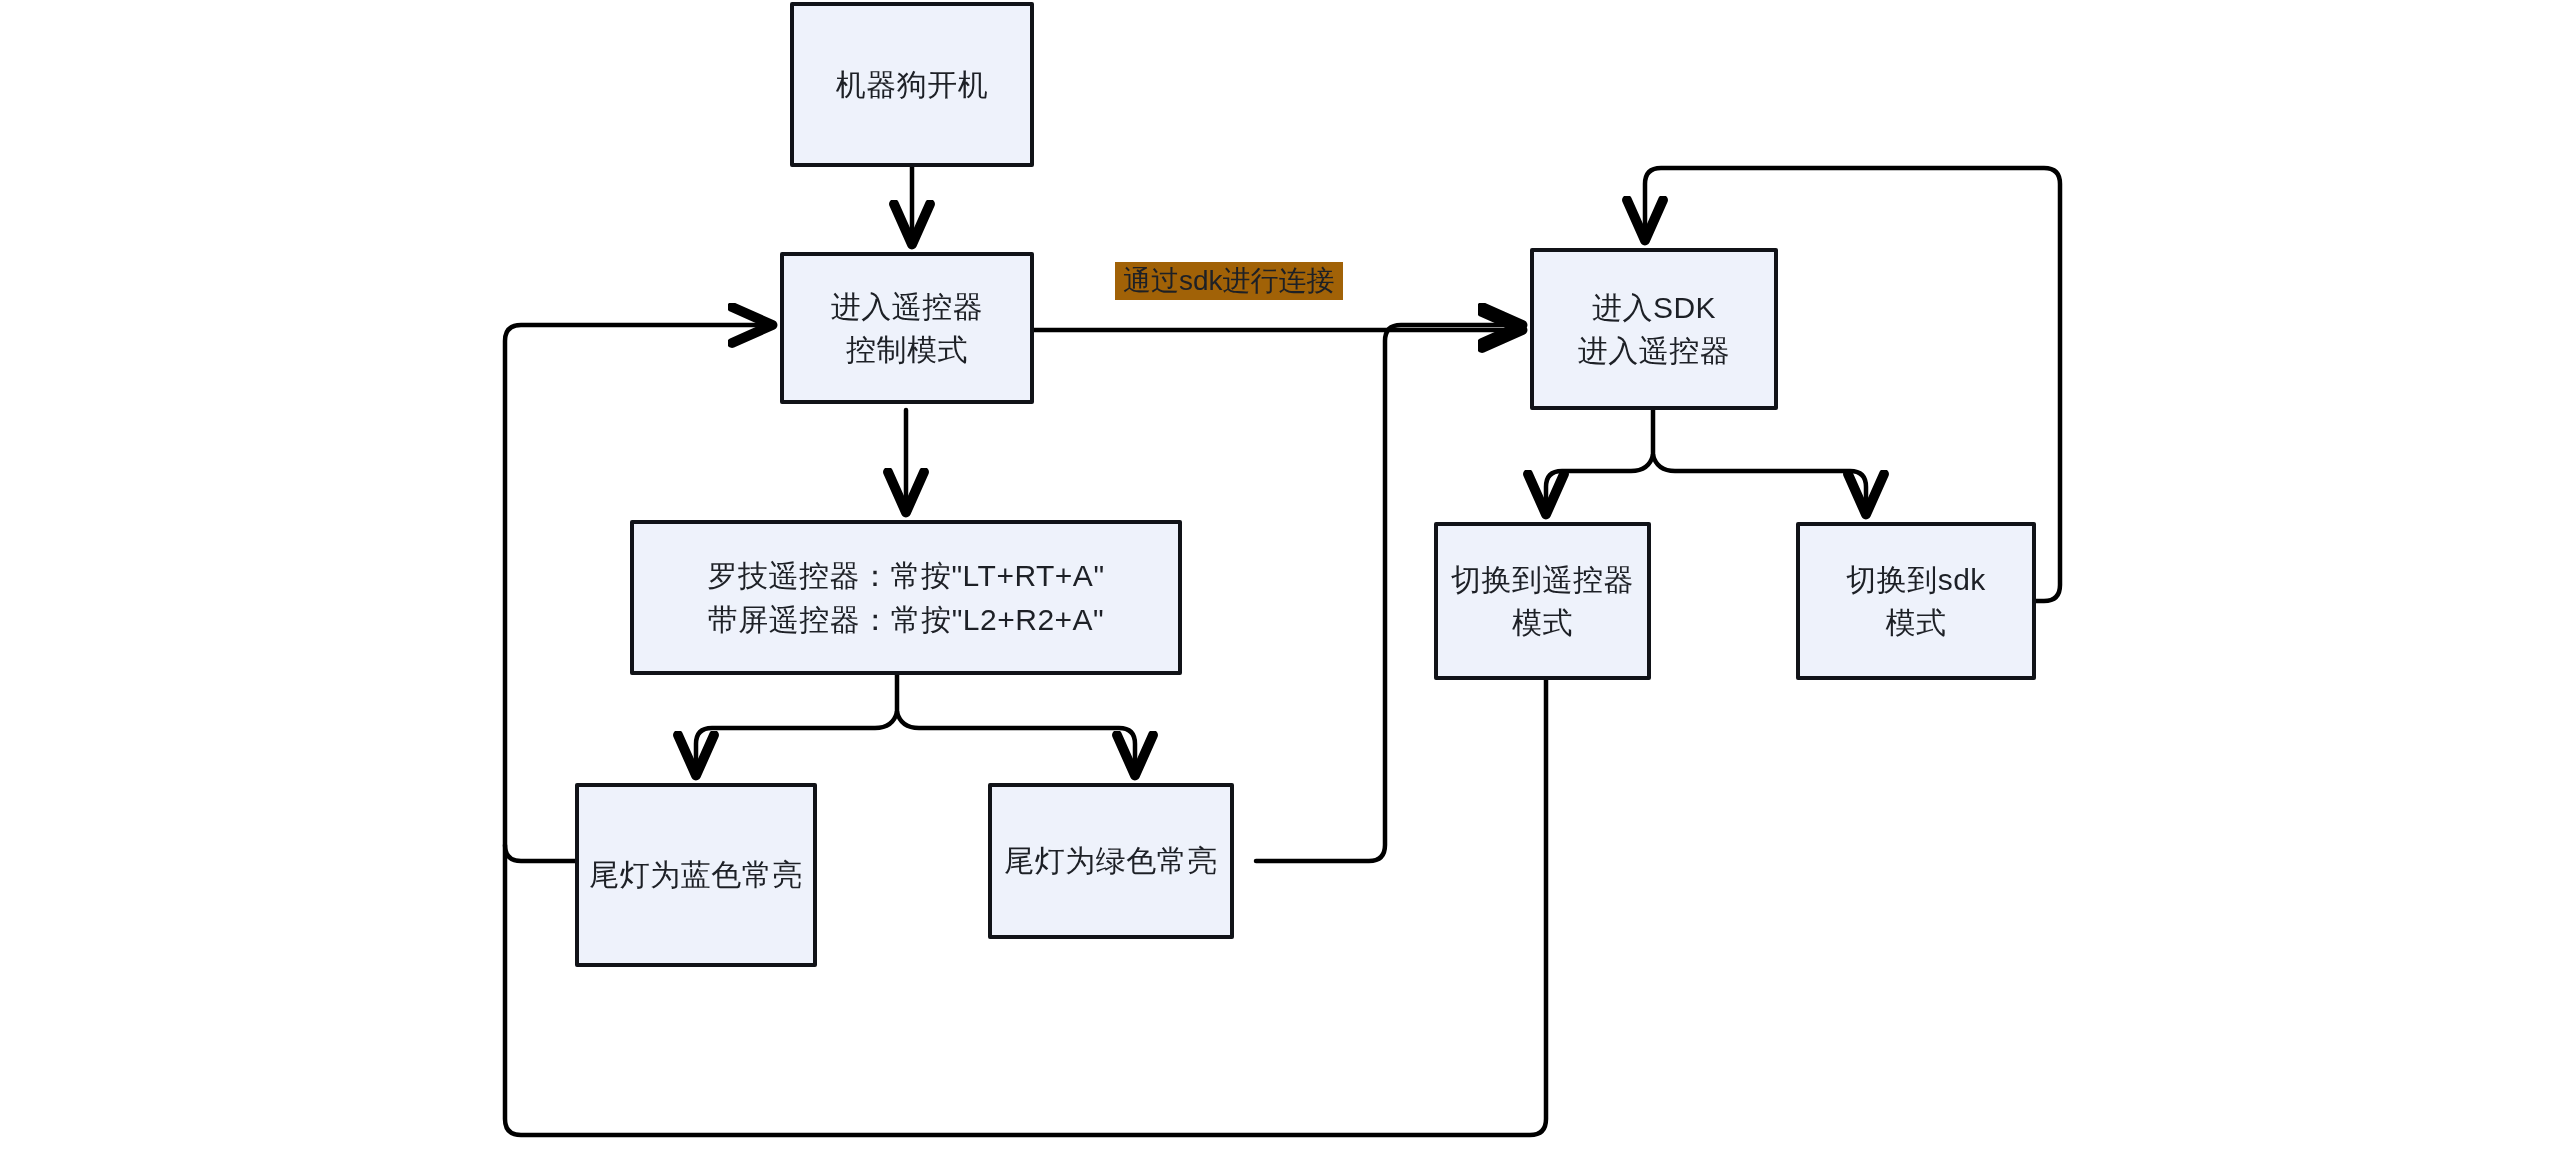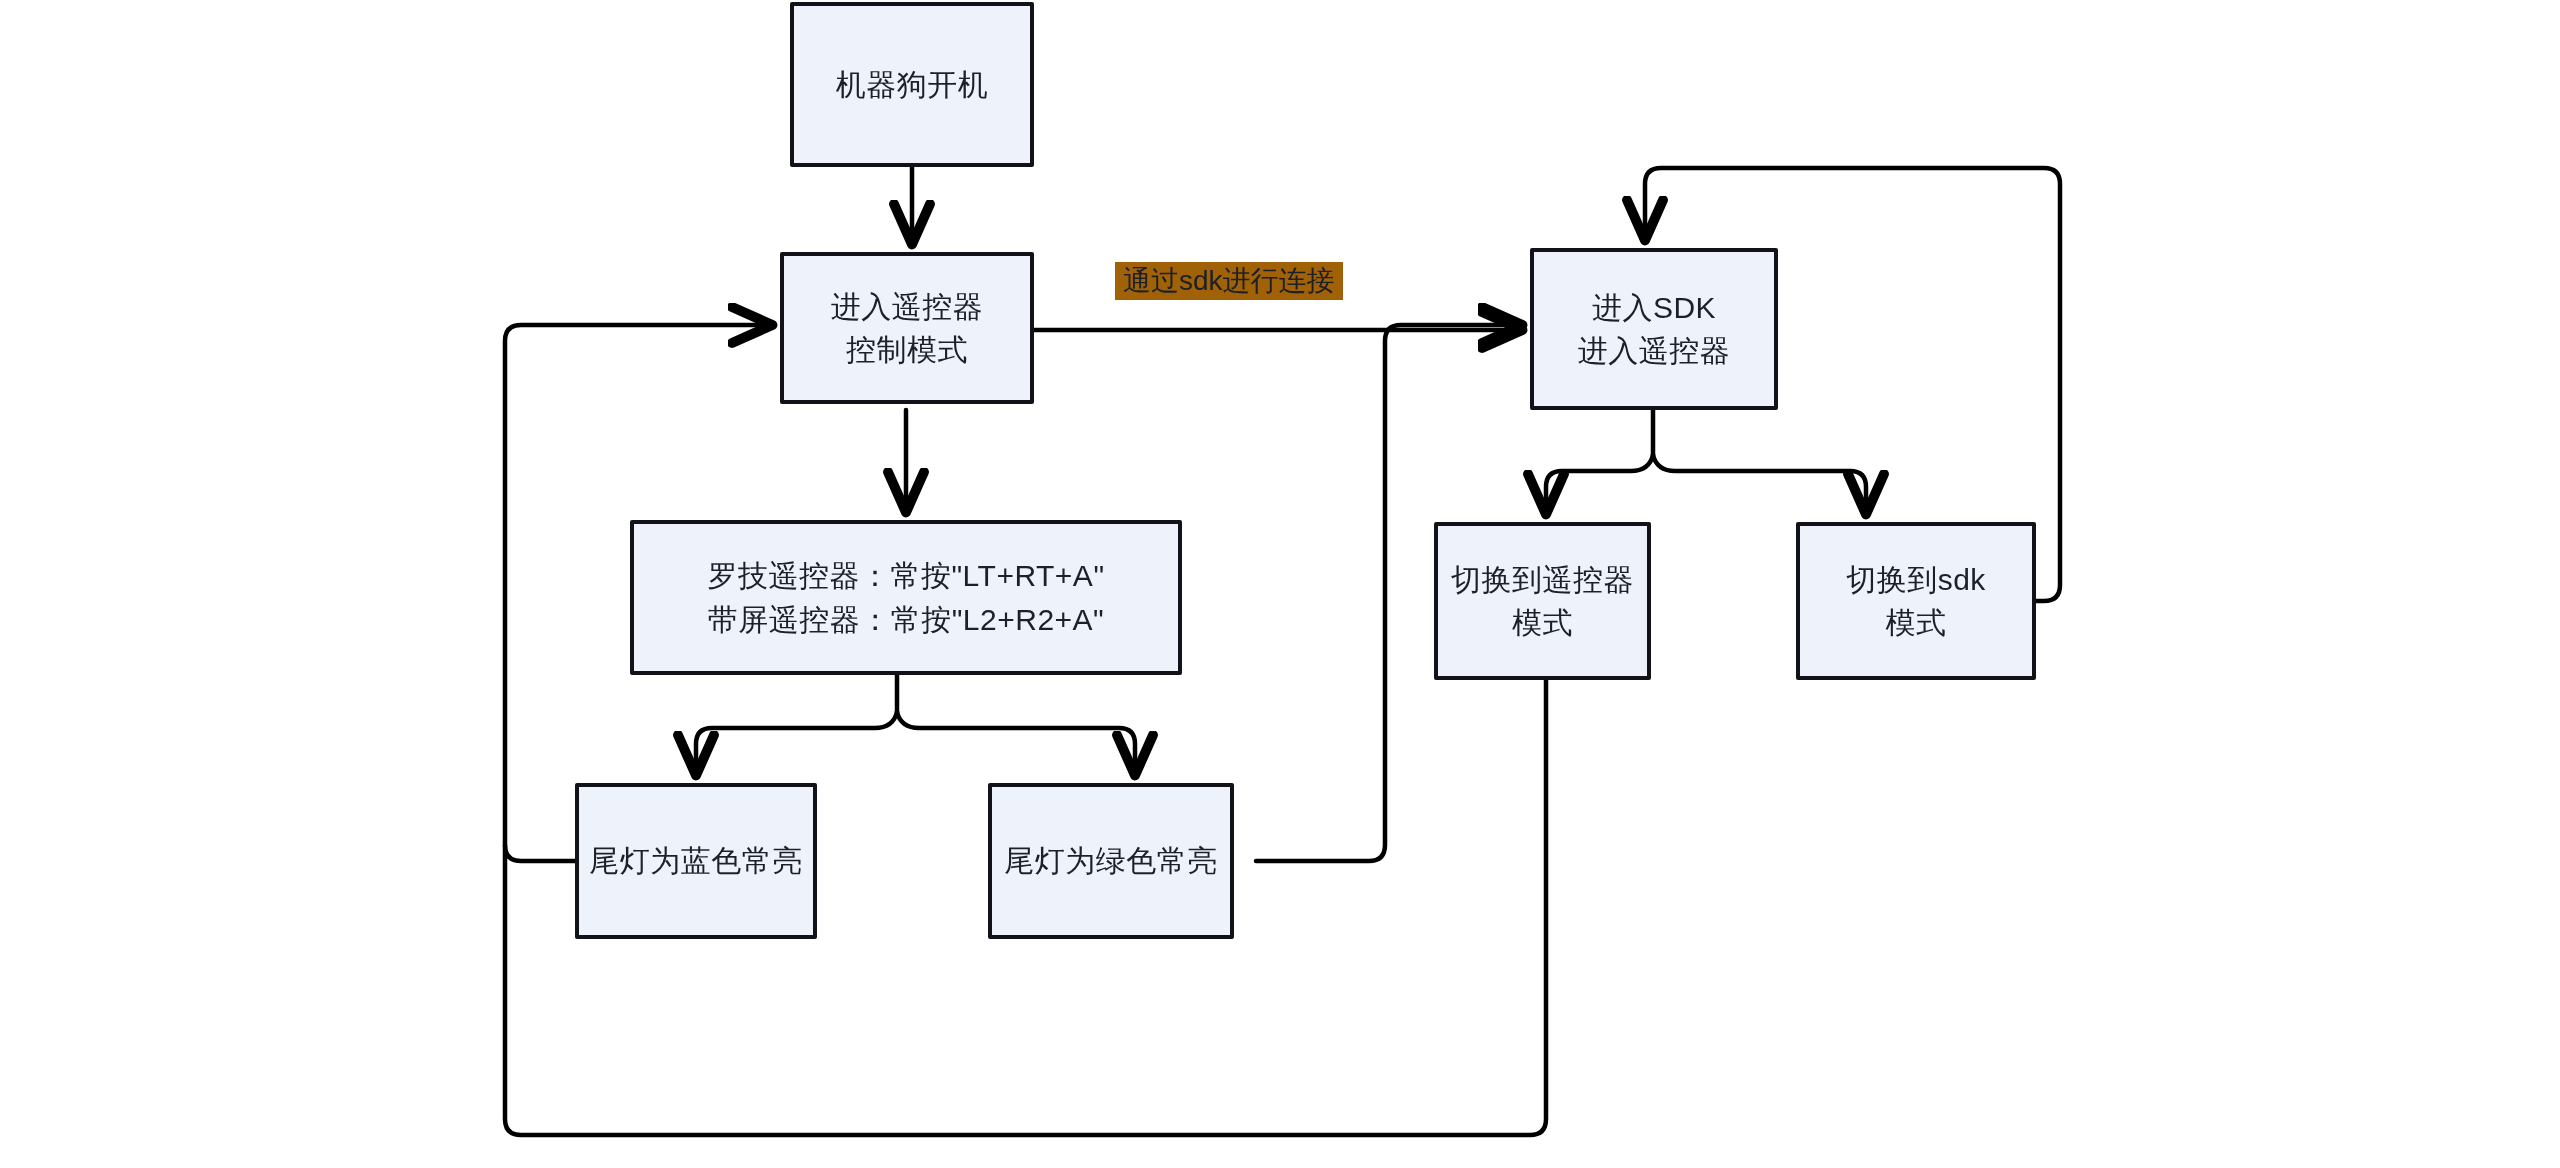--- a/index.html
+++ b/index.html
@@ -65,21 +65,21 @@
   <div class="node" style="left:1530px;top:248px;width:248px;height:162px;">
     <span class="txt">进入SDK
 进入遥控器</span>
   </div>
 
   <div class="node" style="left:630px;top:520px;width:552px;height:155px;">
     <span class="txt">罗技遥控器：常按"LT+RT+A"
 带屏遥控器：常按"L2+R2+A"</span>
   </div>
 
-  <div class="node" style="left:575px;top:783px;width:242px;height:156px;">
+  <div class="node" style="left:575px;top:783px;width:242px;height:184px;">
     <span class="txt">尾灯为蓝色常亮</span>
   </div>
 
   <div class="node" style="left:988px;top:783px;width:246px;height:156px;">
     <span class="txt">尾灯为绿色常亮</span>
   </div>
 
   <div class="node" style="left:1434px;top:522px;width:217px;height:158px;justify-content:center;">
     <span class="txt">切换到遥控器
 模式</span>

